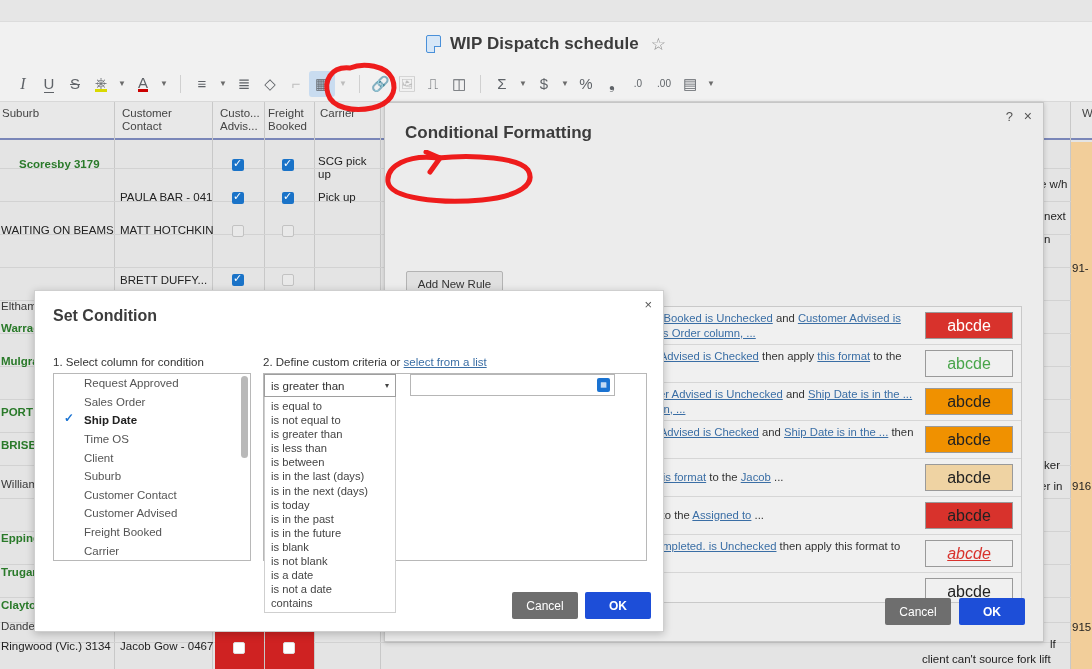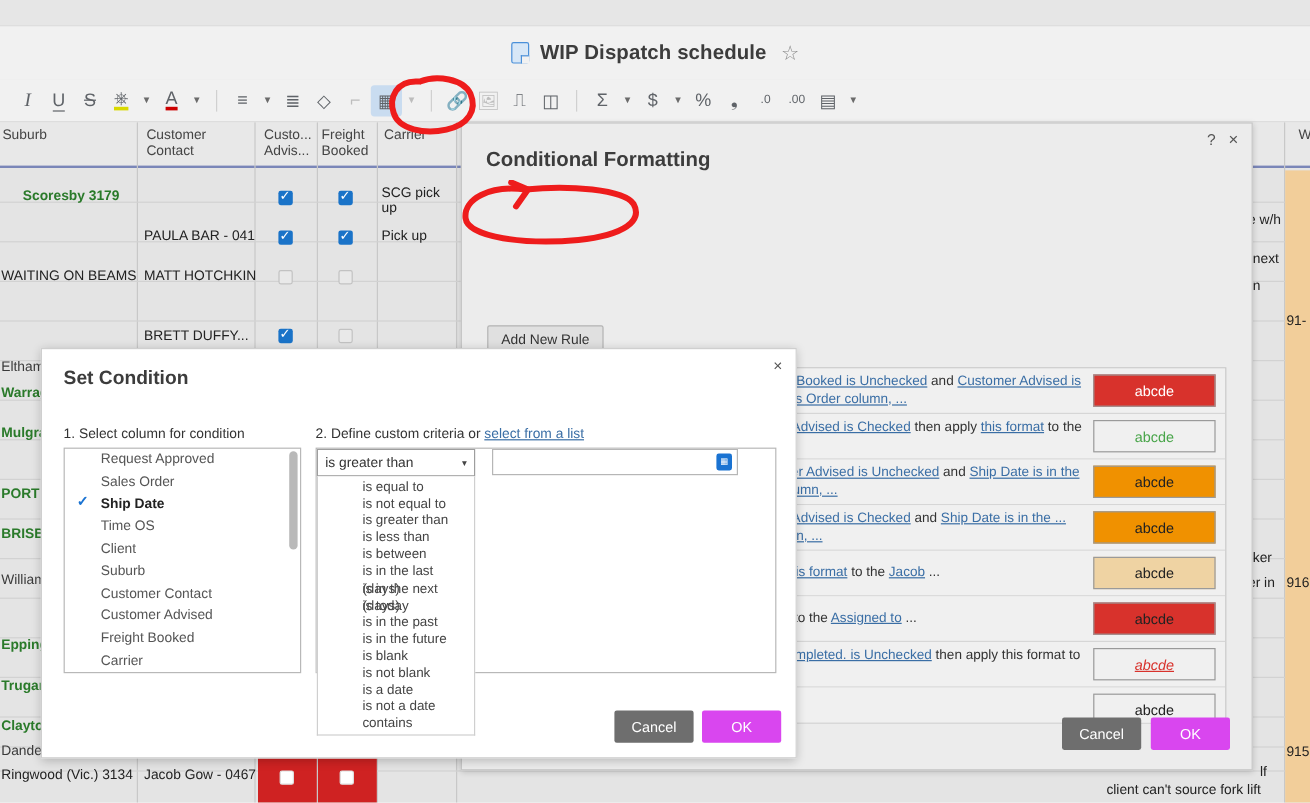--- a/index.html
+++ b/index.html
@@ -110,32 +110,32 @@
     width:15px; height:15px; flex:none; margin-right:9px;
     background:#e0e0e0; border:1px solid #b5b5b5; border-radius:2px;
     display:flex; align-items:center; justify-content:center;
     font-size:7px; color:#555;
   }
   .rule-text {
     flex:1; font-size:11.3px; color:#333; line-height:15px; padding-right:8px;
   }
   .rule-text a { color:#3a6ea5; text-decoration:underline; }
   .swatch {
-    width:102px; height:27px; flex:none;
+    width:88px; height:27px; flex:none;
     display:flex; align-items:center; justify-content:center;
-    font-size:12px; border:1px solid #9a9a9a;
+    font-size:16px; border:1px solid #9a9a9a;
   }
   .cf-actions { position:absolute; right:18px; bottom:16px; display:flex; gap:8px; }
   .btn {
     height:27px; min-width:66px; padding:0 14px; border-radius:2px;
     display:flex; align-items:center; justify-content:center;
     font-size:12px; border:none;
   }
   .btn-cancel { background:#6e6e6e; color:#fff; }
-  .btn-ok { background:#d946ef; color:#fff; }
+  .btn-ok { background:#1d4ed8; color:#fff;font-weight:bold; }
 
   
   .sc-dialog {
     position:absolute; left:34px; top:290px; width:630px; height:342px;
     background:#ffffff; border:1px solid #cfcfcf;
     box-shadow:0 2px 8px rgba(0,0,0,.22);
   }
   .sc-close { position:absolute; right:11px; top:6px; font-size:13px; color:#555; }
   .sc-title { position:absolute; left:18px; top:16px; font-size:16px; font-weight:bold; color:#3c3c3c; }
   .sc-lbl1 { position:absolute; left:18px; top:65px; font-size:11.5px; color:#333; }
@@ -166,21 +166,21 @@
     border:1px solid #9e9e9e; background:#fff;
     display:flex; align-items:center; padding:0 6px;
     font-size:11.5px; color:#333;
   }
   .select-box .caret { margin-left:auto; font-size:8px; color:#444; }
   .opt-list {
     position:absolute; left:0px; top:23px; width:132px;
     background:#fff; border:1px solid #cfcfcf; border-top:none;
     padding:2px 0;
   }
-  .opt { height:14.1px; font-size:11.2px; color:#444; padding-left:6px; line-height:14.1px;margin-left:31px; }
+  .opt { height:14.1px; font-size:11.2px; color:#444; padding-left:6px; line-height:14.1px; }
   .val-input {
     position:absolute; left:146px; top:0px; width:205px; height:22px;
     border:1px solid #b6b6b6; background:#fff;
   }
   .cal-icon {
     position:absolute; right:4px; top:3px; width:13px; height:14px;
     background:#1a73d2; border-radius:2px; color:#fff;
     font-size:7px; display:flex; align-items:center; justify-content:center;
   }
   .sc-actions { position:absolute; right:12px; bottom:12px; display:flex; gap:7px; }

